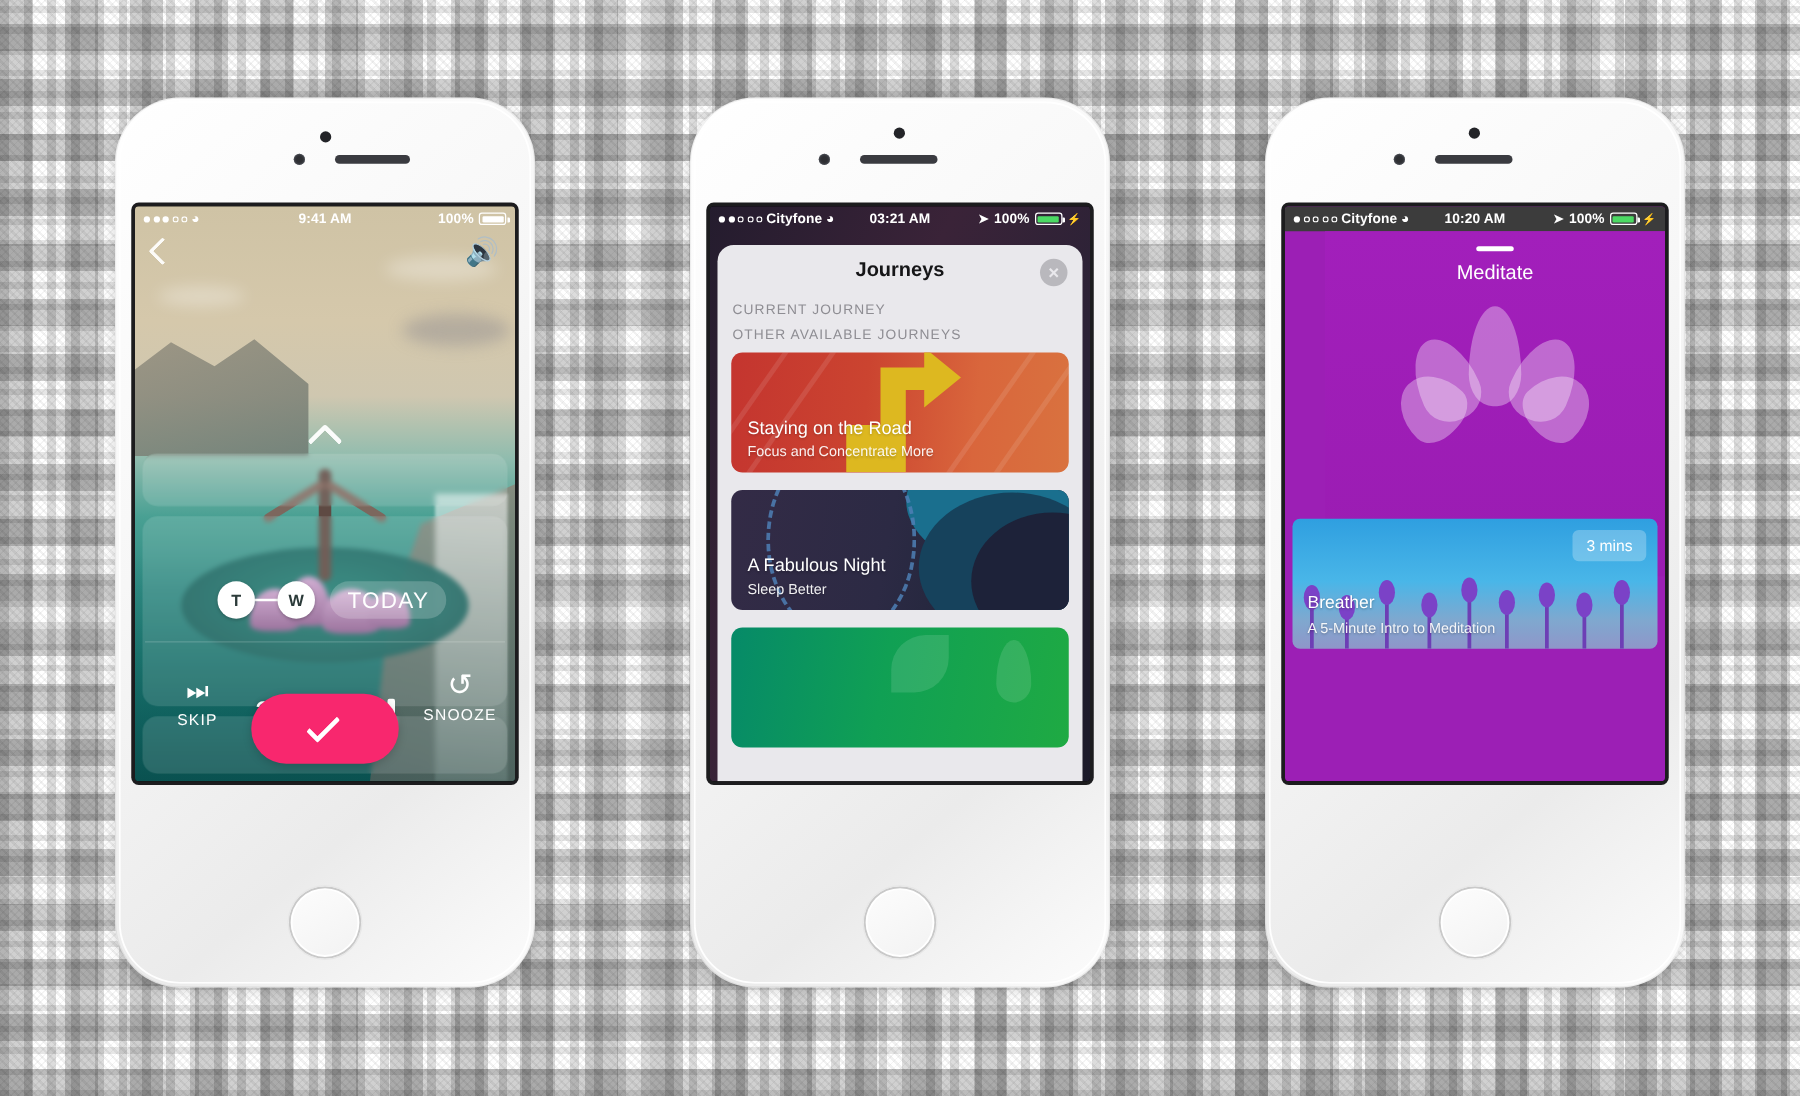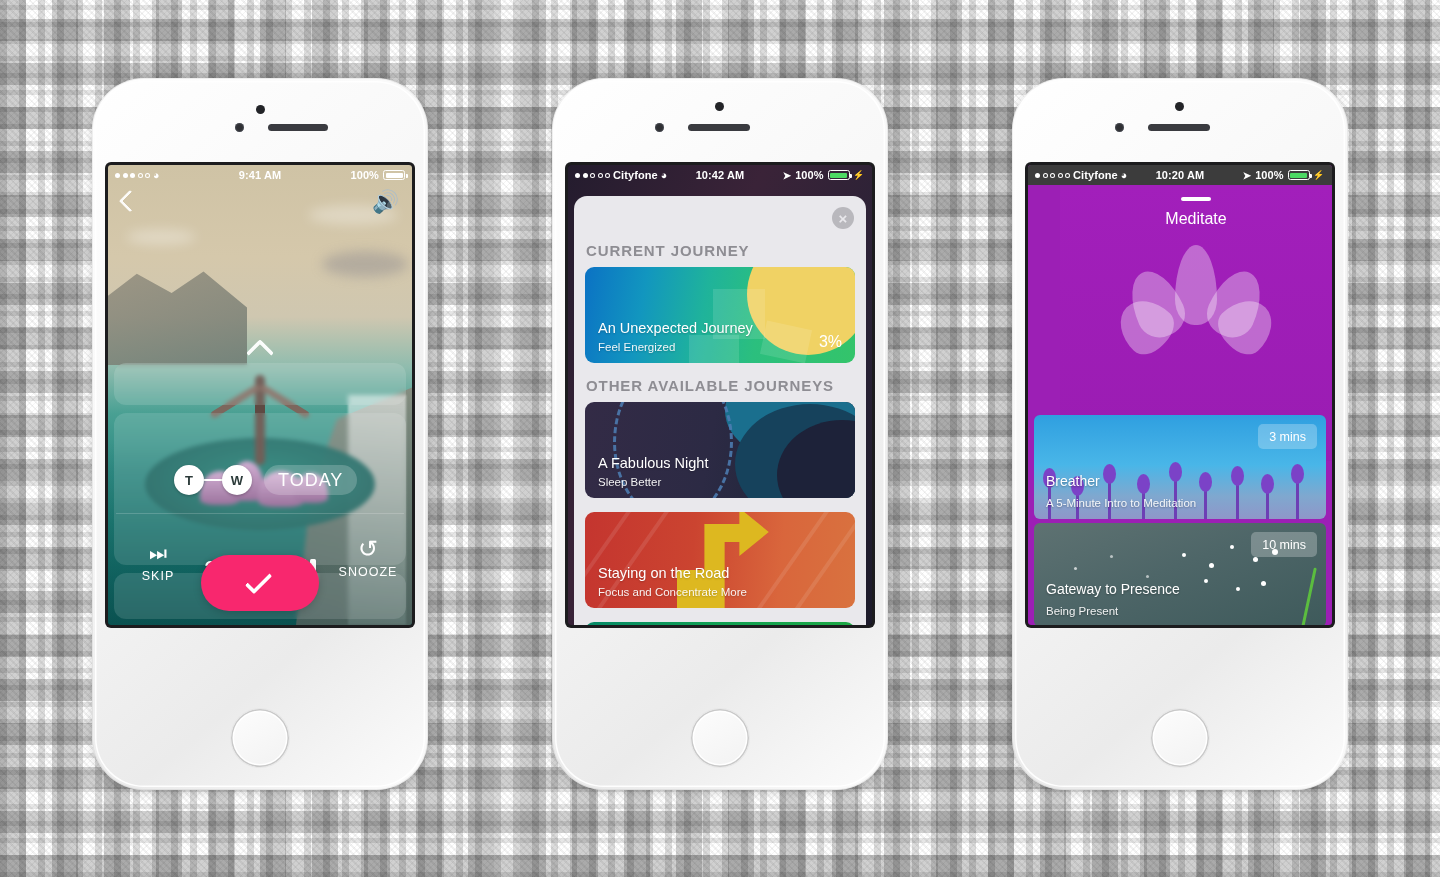--- a/index.html
+++ b/index.html
@@ -136,21 +136,21 @@
   .s2{ position:absolute; inset:0;
     background:linear-gradient(115deg,#241c2e 0%, #3a2338 38%, #2a2236 70%, #1c1a2a 100%); }
   .sheet{ position:absolute; left:6px; right:6px; top:31px; bottom:0;
     background:#e9e8ec; border-radius:13px 13px 0 0; overflow:hidden; }
   .sheet-head{ position:relative; height:46px; }
   .sheet-title{ position:absolute; left:0; right:0; top:12px; text-align:center;
     font-size:16px; font-weight:bold; color:#161618; }
   .closebtn{ position:absolute; right:12px; top:11px; width:22px; height:22px;
     border-radius:50%; background:#b9b8bd; display:flex; align-items:center;
     justify-content:center; color:#e9e8ec; font-size:15px; font-weight:bold; line-height:1; }
-  .sec-label{ font-size:15px; letter-spacing:.9px; color:#8e8d93; margin:0 0 8px 12px;font-weight:bold; }
+  .sec-label{ font-size:11px; letter-spacing:.9px; color:#8e8d93; margin:0 0 8px 12px; }
   .jcard{ position:relative; height:96px; margin:0 11px 14px 11px; border-radius:9px;
     overflow:hidden; }
   .jcard .jtitle{ position:absolute; left:13px; bottom:27px; color:#fff; font-size:14.5px;
     text-shadow:0 1px 2px rgba(0,0,0,.22); }
   .jcard .jsub{ position:absolute; left:13px; bottom:10px; color:rgba(255,255,255,.93);
     font-size:11.5px; text-shadow:0 1px 2px rgba(0,0,0,.22); }
   .jpct{ position:absolute; right:13px; bottom:12px; color:#fff; font-size:16px; }
   .c-rainbow{ background:linear-gradient(100deg,#0b72c4 0%, #1296bf 22%, #1fb39b 44%,
     #2bbf7e 64%, #34c46a 100%); }
   .c-rainbow .sun{ position:absolute; right:-14px; top:-34px; width:122px; height:122px;
@@ -315,66 +315,58 @@
           <div class="dots">
             <div class="dot" style="background:#fff;"></div>
             <div class="dot" style="background:#fff;"></div>
             <div class="dot" style="background:transparent; box-shadow:inset 0 0 0 1px #fff;"></div>
             <div class="dot" style="background:transparent; box-shadow:inset 0 0 0 1px #fff;"></div>
             <div class="dot" style="background:transparent; box-shadow:inset 0 0 0 1px #fff;"></div>
           </div>
           <span>Cityfone</span>
           <span class="wifi">◕</span>
         </div>
-        <div class="sb-center">10:42 AM</div>
+        <div class="sb-center">03:21 AM</div>
         <div class="sb-right">
           <span style="font-size:10px;">➤</span>
           <span>100%</span>
           <span class="batt">
               <i style="background:#4cd964;width:100%;"></i>
             </span>
           <span style="font-size:9px;">⚡</span>
         </div>
       </div>
 
       <div class="sheet">
         <div class="sheet-head">
+          <div class="sheet-title">Journeys</div>
           <div class="closebtn">×</div>
         </div>
 
         <div class="sec-label">CURRENT JOURNEY</div>
-        <div class="jcard c-rainbow">
-          <div class="sun"></div>
-          <div class="ovl" style="left:128px; top:22px; width:52px; height:50px;"></div>
-          <div class="ovl" style="left:104px; bottom:0; width:50px; height:28px;"></div>
-          <div class="ovl" style="left:178px; bottom:4px; width:46px; height:34px; transform:rotate(12deg);"></div>
-          <div class="jtitle">An Unexpected Journey</div>
-          <div class="jsub">Feel Energized</div>
-          <div class="jpct">3%</div>
-        </div>
 
         <div class="sec-label">OTHER AVAILABLE JOURNEYS</div>
-
-        <div class="jcard c-night">
-          <div class="wave" style="right:-40px; top:-46px; width:170px; height:110px; background:#1a6f8e;"></div>
-          <div class="wave" style="right:-30px; top:2px; width:150px; height:120px; background:#16425c;"></div>
-          <div class="wave" style="right:-52px; top:18px; width:130px; height:110px; background:#1d2239;"></div>
-          <div class="dash"></div>
-          <div class="jtitle">A Fabulous Night</div>
-          <div class="jsub">Sleep Better</div>
-        </div>
 
         <div class="jcard c-road">
           <div class="stripe" style="left:10px; top:-30px;"></div>
           <div class="stripe" style="left:48px; top:-30px;"></div>
           <div class="stripe" style="left:208px; top:-30px;"></div>
           <div class="stripe" style="left:246px; top:-30px;"></div>
           <div class="arrow"></div>
           <div class="jtitle">Staying on the Road</div>
           <div class="jsub">Focus and Concentrate More</div>
+        </div>
+
+        <div class="jcard c-night">
+          <div class="wave" style="right:-40px; top:-46px; width:170px; height:110px; background:#1a6f8e;"></div>
+          <div class="wave" style="right:-30px; top:2px; width:150px; height:120px; background:#16425c;"></div>
+          <div class="wave" style="right:-52px; top:18px; width:130px; height:110px; background:#1d2239;"></div>
+          <div class="dash"></div>
+          <div class="jtitle">A Fabulous Night</div>
+          <div class="jsub">Sleep Better</div>
         </div>
 
         <div class="jcard c-eat" style="height:96px; margin-bottom:0;">
           <div class="leaf" style="left:128px; top:6px; width:46px; height:46px;"></div>
 
           <div class="leaf" style="left:212px; top:10px; width:28px; height:50px; border-radius:50%/70% 70% 30% 30%;"></div>
 
         </div>
       </div>
     </div>
@@ -438,36 +430,19 @@
           <div class="flower" style="left:140px; height:42px;"></div>
           <div class="flower" style="left:170px; height:32px;"></div>
           <div class="flower" style="left:202px; height:38px;"></div>
           <div class="flower" style="left:232px; height:30px;"></div>
           <div class="flower" style="left:262px; height:40px;"></div>
           <div class="mins">3 mins</div>
           <div class="mtitle">Breather</div>
           <div class="msub">A 5-Minute Intro to Meditation</div>
         </div>
 
-        <div class="mcard m-gateway">
-          <div class="stem"></div>
-          <div class="seed" style="right:48px; top:26px; width:6px; height:6px;"></div>
-          <div class="seed" style="right:68px; top:34px; width:5px; height:5px;"></div>
-          <div class="seed" style="right:92px; top:22px; width:4px; height:4px;"></div>
-          <div class="seed" style="right:112px; top:40px; width:5px; height:5px;"></div>
-          <div class="seed" style="right:140px; top:30px; width:4px; height:4px;"></div>
-          <div class="seed" style="right:60px; top:58px; width:5px; height:5px;"></div>
-          <div class="seed" style="right:86px; top:64px; width:4px; height:4px;"></div>
-          <div class="seed" style="right:118px; top:56px; width:4px; height:4px;"></div>
-          <div class="seed" style="left:40px; top:44px; width:3px; height:3px; opacity:.7;"></div>
-          <div class="seed" style="left:76px; top:32px; width:3px; height:3px; opacity:.6;"></div>
-          <div class="seed" style="left:112px; top:52px; width:3px; height:3px; opacity:.6;"></div>
-          <div class="mins">10 mins</div>
-          <div class="mtitle">Gateway to Presence</div>
-          <div class="msub">Being Present</div>
-        </div>
 
       </div>
     </div>
   </div>
 
   <div class="home" style="left:50%; margin-left:-29px; bottom:23px; width:58px; height:58px;"></div>
 </div>
 
 </body></html>

